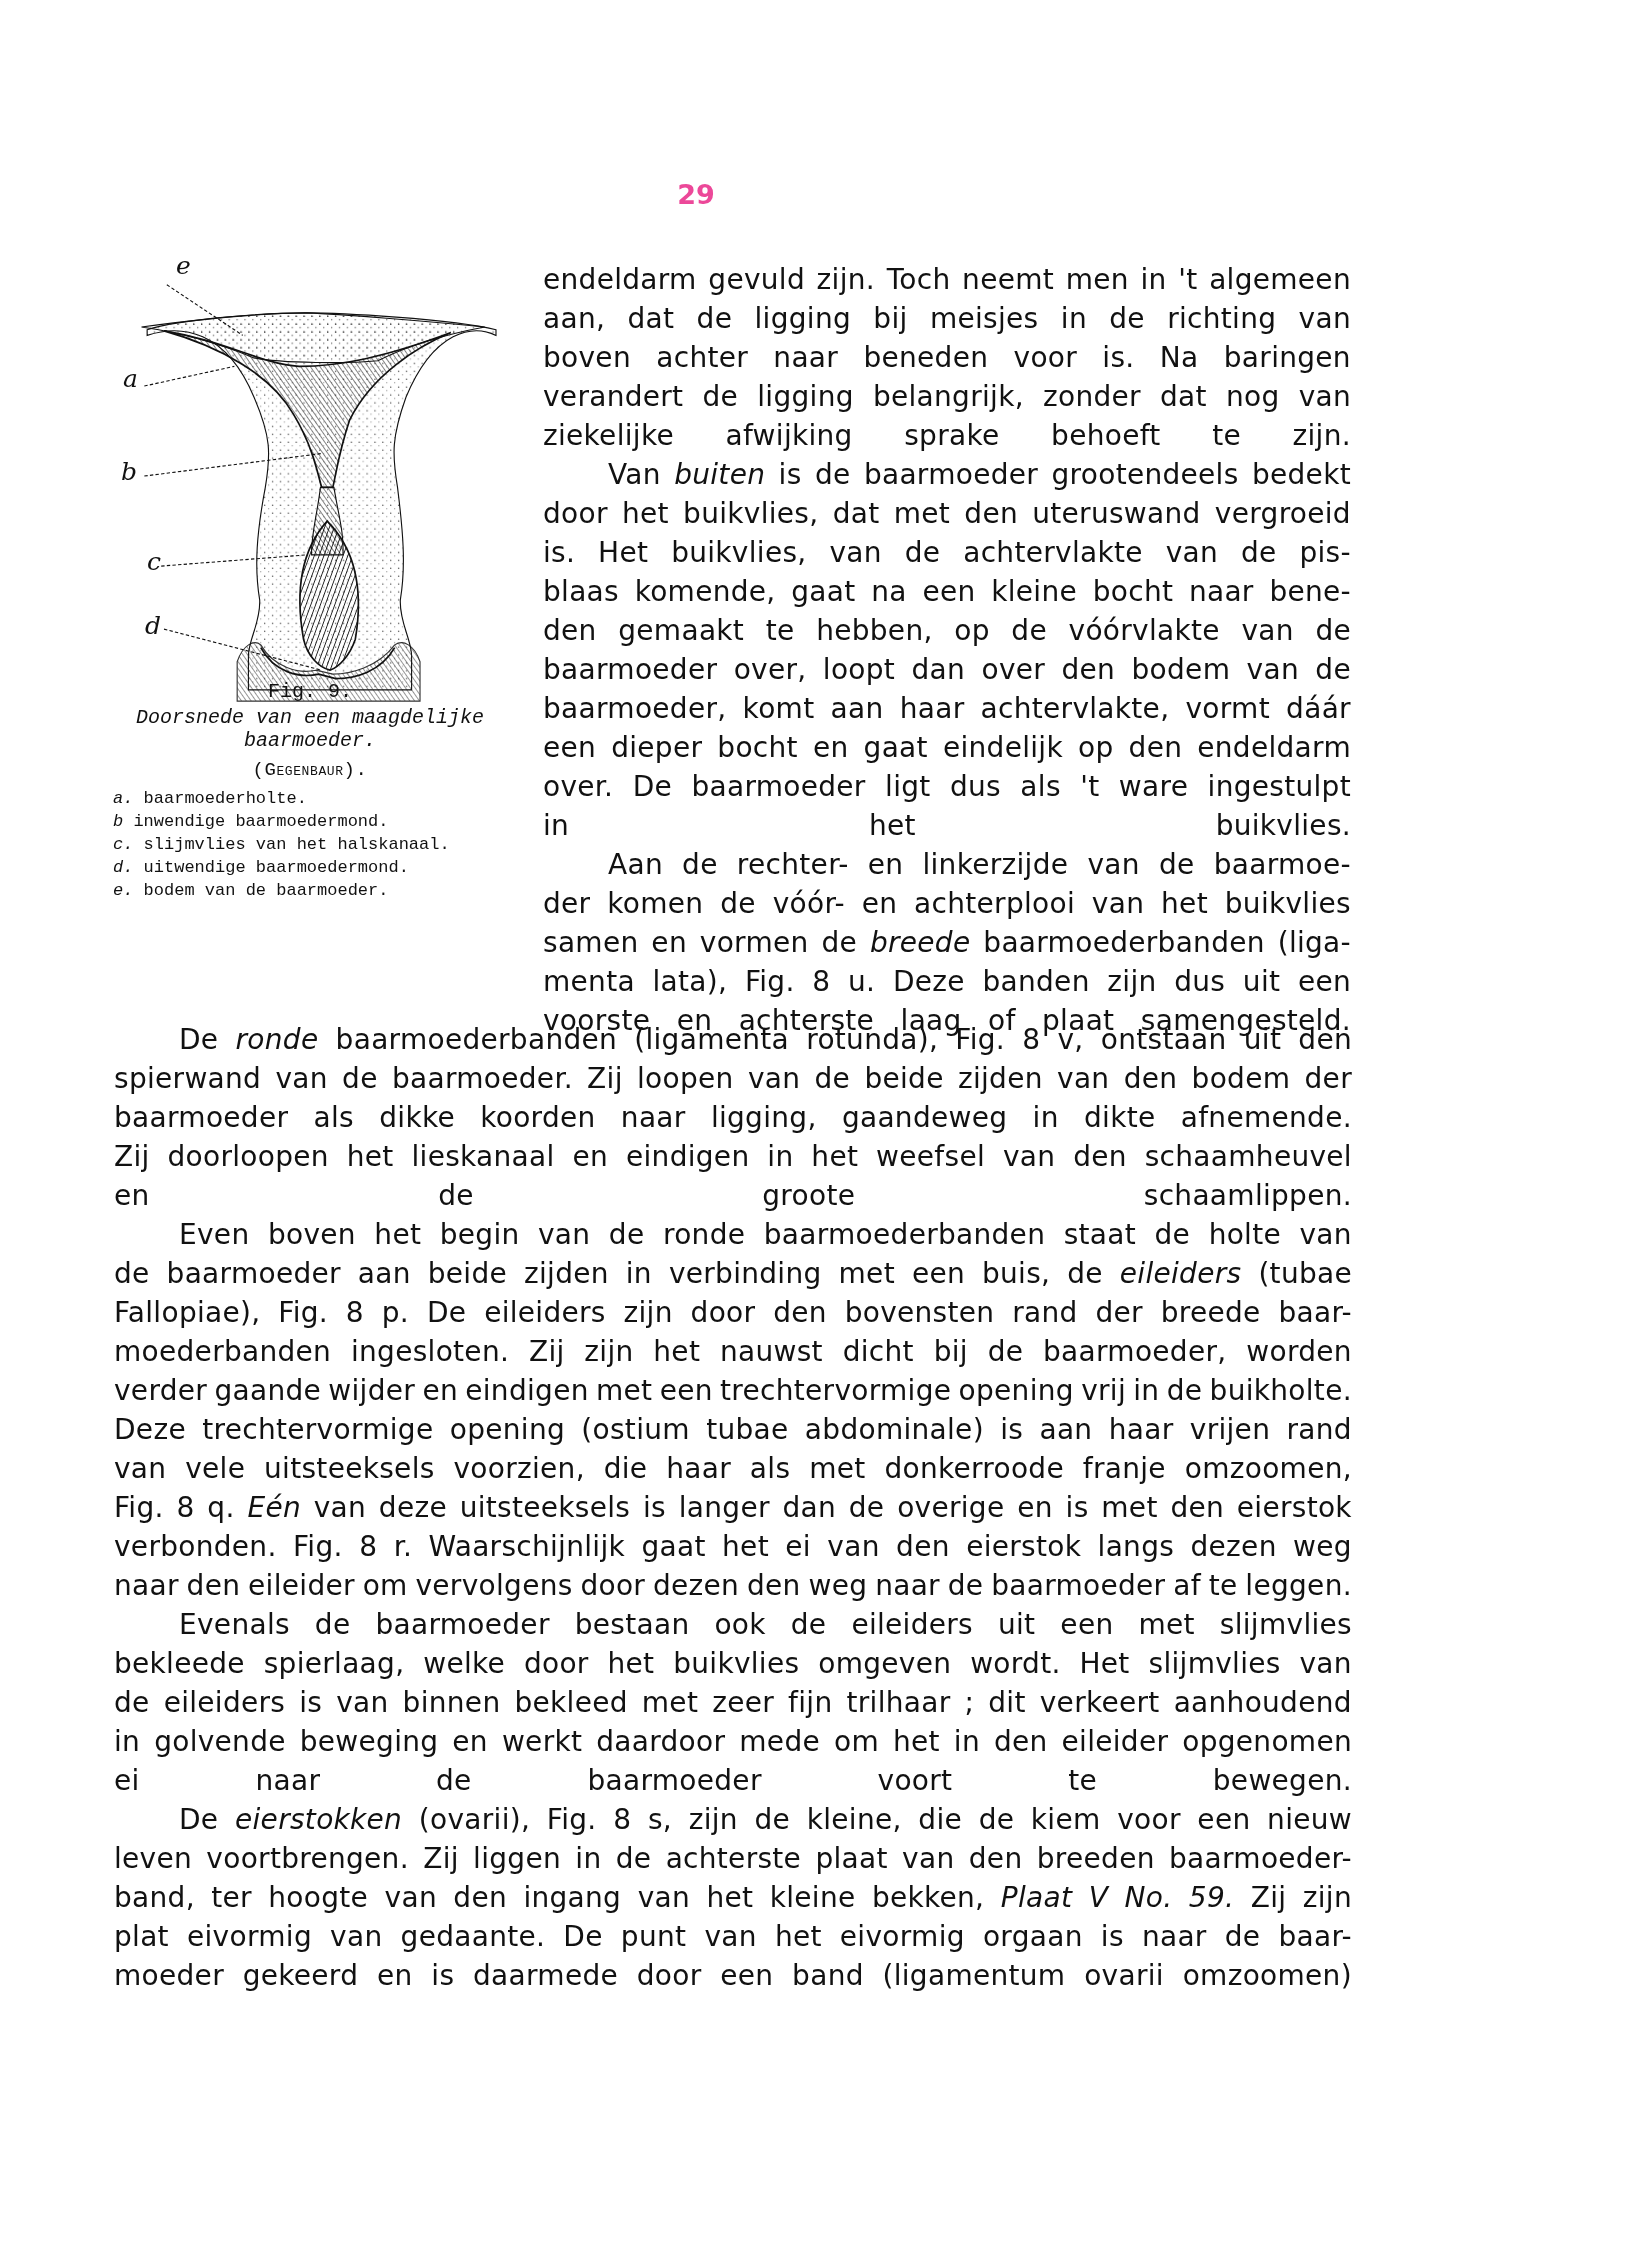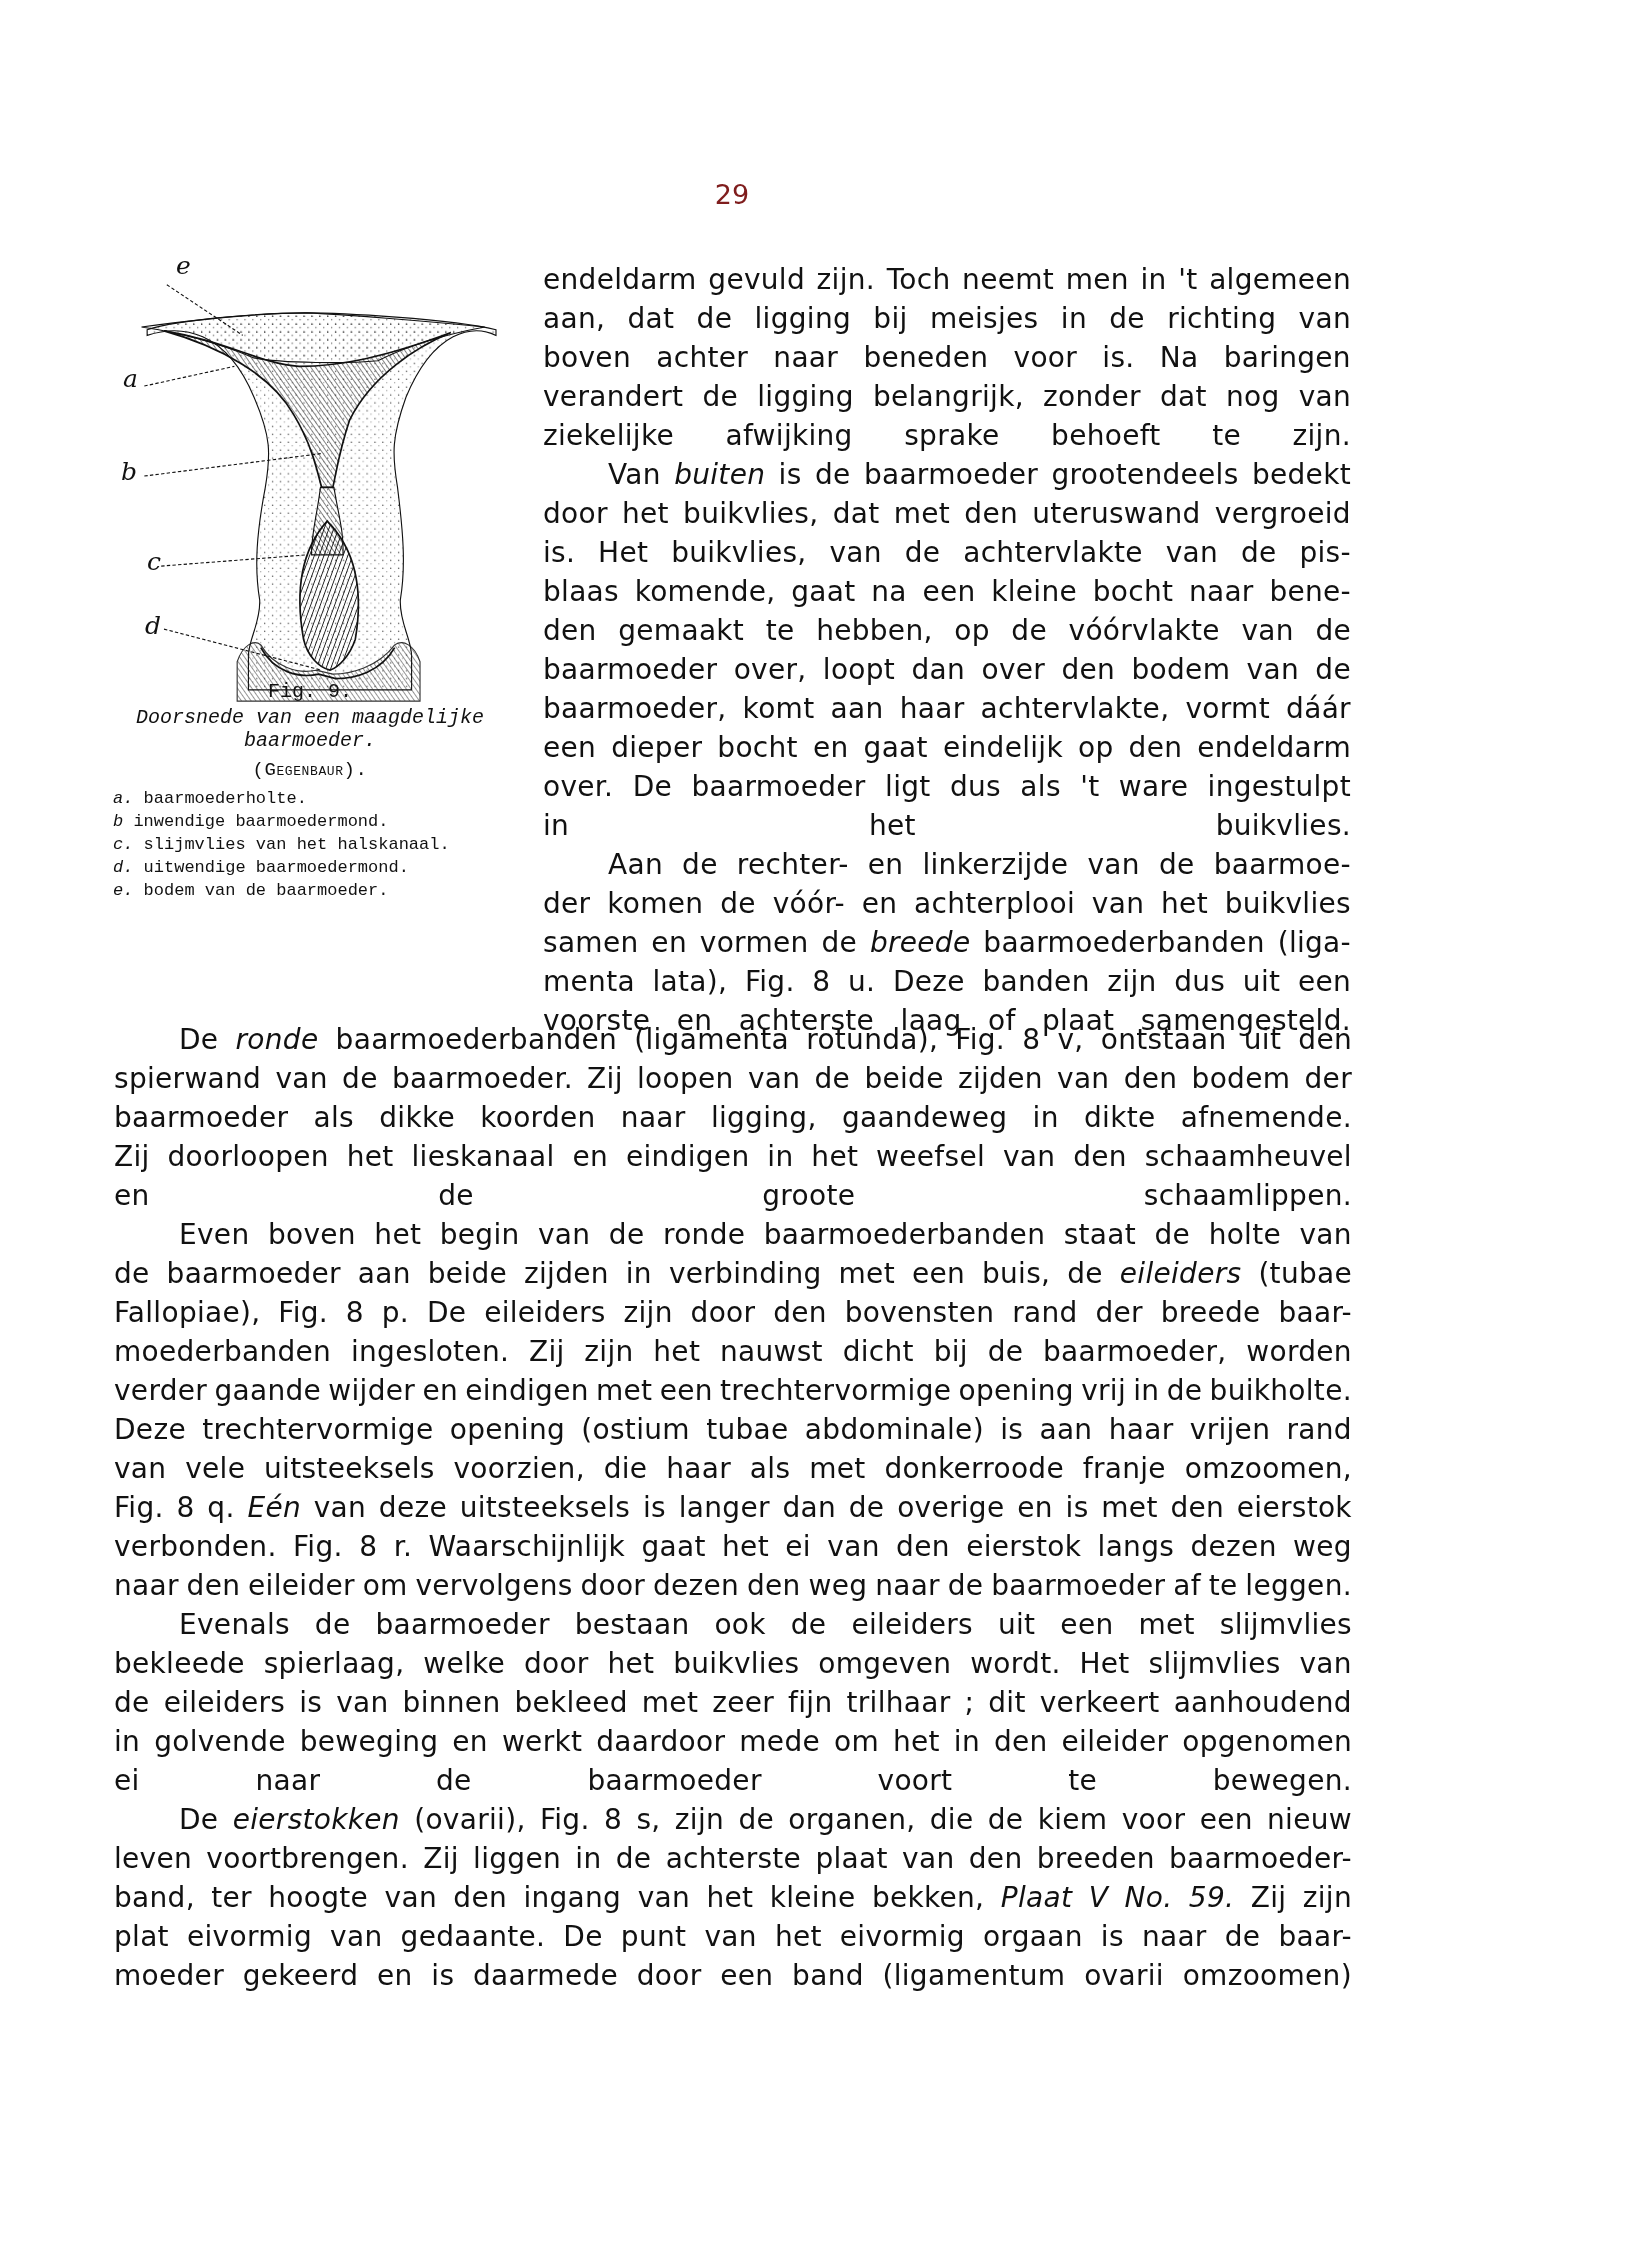--- a/index.html
+++ b/index.html
@@ -1,19 +1,19 @@
 <!DOCTYPE html>
 <html style="font-size:9px"><head>
 <meta charset="utf-8">
 <style>
   html, body { margin: 0; padding: 0; background: #ffffff; }
   body { width: 1650px; height: 2250px; position: relative; overflow: hidden; color: #111; }
   #page-number {
-    position: absolute; left: 704px; top: 179px; width: 56px; text-align: center;
-    font-family: "DejaVu Sans", sans-serif; font-size: 27px; color: #7f1d1d;
+    position: absolute; left: 668px; top: 179px; width: 56px; text-align: center;
+    font-family: "DejaVu Sans", sans-serif; font-size: 27px; color: #ec4899; font-weight: bold;
   }
   
   #figure {
     position: absolute; left: 113px; top: 251px; width: 389px; height: 467px;
   }
   #figure svg { width: 389px; height: 467px; display: block; }
   .fig-label {
     position: absolute; font-family: "DejaVu Serif", serif; font-style: italic;
     font-size: 25px; color: #111;
   }
@@ -592,21 +592,21 @@
     </div>
     <div class="line-flex indent">
       <span>De</span>
       <span><em>eierstokken</em></span>
       <span>(ovarii),</span>
       <span>Fig.</span>
       <span>8</span>
       <span>s,</span>
       <span>zijn</span>
       <span>de</span>
-      <span>organen,</span>
+      <span>kleine,</span>
       <span>die</span>
       <span>de</span>
       <span>kiem</span>
       <span>voor</span>
       <span>een</span>
       <span>nieuw</span>
     </div>
     <div class="line-flex">
       <span>leven</span>
       <span>voortbrengen.</span>

